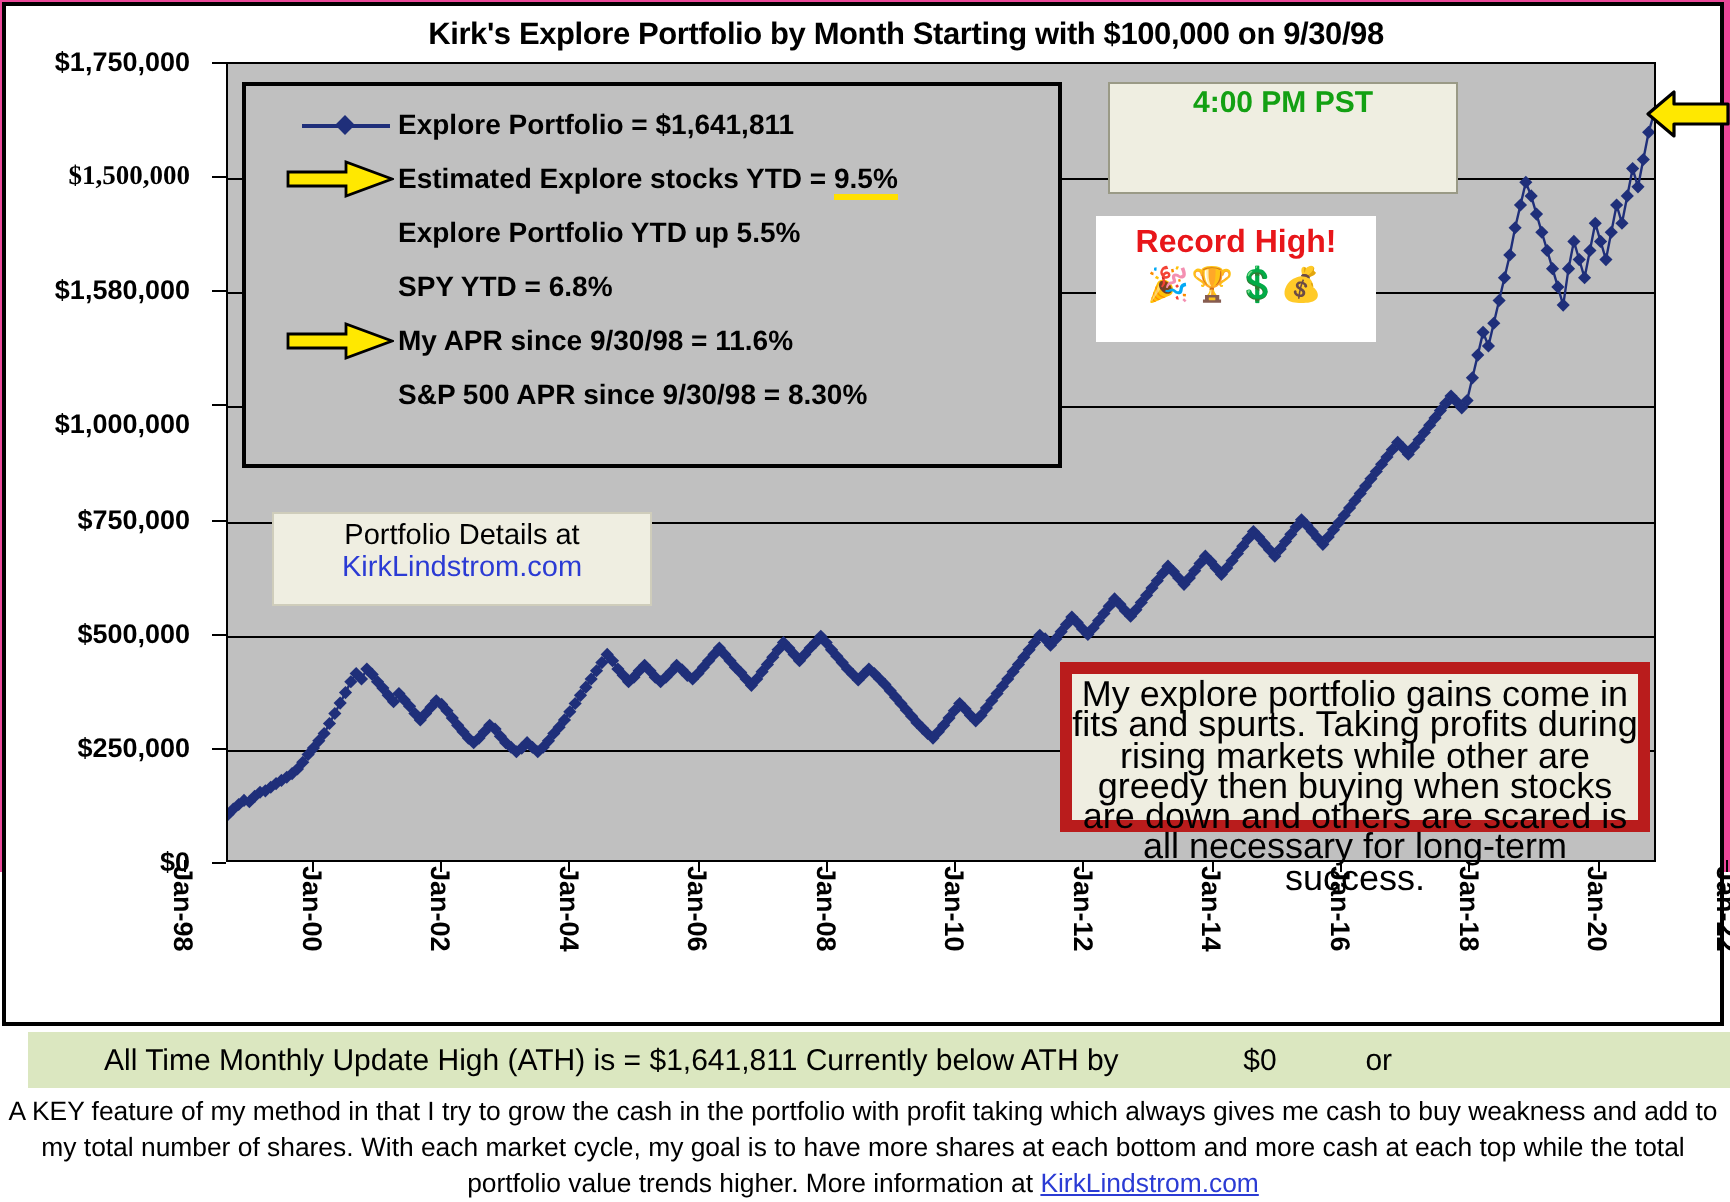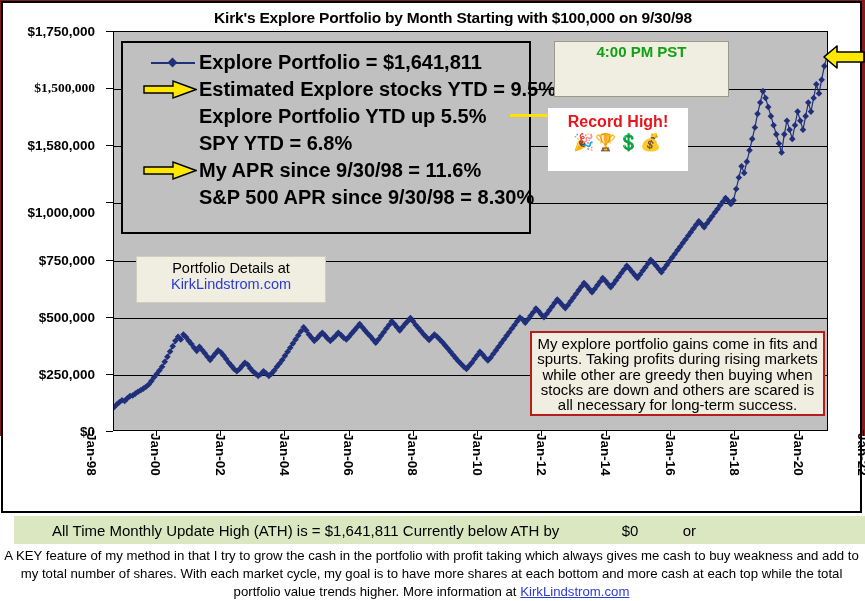--- a/index.html
+++ b/index.html
@@ -1,18 +1,18 @@
 <!DOCTYPE html>
 <html><head>
 <meta charset="utf-8">
 <style>
   html,body{margin:0;padding:0;background:#fff;}
   body{width:865px;height:601px;overflow:hidden;font-family:"Liberation Sans",sans-serif;}
 
-  #page{position:relative;width:865px;height:436px;background:#7f1d1d;}
+  #page{position:relative;width:865px;height:436px;background:#ec4899;}
 
   
   .chart-frame{position:absolute;left:1px;top:1px;width:861px;height:512px;border:2px solid #000;box-sizing:border-box;background:#fff;}
 
   .chart-title{position:absolute;left:110px;top:6px;width:680px;text-align:center;
     font-size:15.5px;font-weight:bold;color:#000;letter-spacing:-0.2px;}
 
   
   .plot{position:absolute;left:110px;top:28px;width:715px;height:400px;background:#c0c0c0;
     border:1px solid #000;box-sizing:border-box;overflow:hidden;}
@@ -28,28 +28,28 @@
   
   .xlabels{position:absolute;left:110px;top:430px;width:715px;height:78px;}
   .xlabel{position:absolute;top:0;writing-mode:vertical-rl;text-orientation:mixed;
     font-size:13.5px;font-weight:bold;color:#000;white-space:nowrap;transform:translateX(-50%);}
   .xtick{position:absolute;top:-3px;width:1px;height:6px;background:#000;}
 
   
   .legend-box{position:absolute;left:118px;top:38px;width:410px;height:193px;
     background:#c0c0c0;border:2px solid #000;box-sizing:border-box;}
   .legend-row{position:relative;height:27px;line-height:27px;margin-left:4px;
-    font-size:20px;font-weight:bold;color:#000;white-space:nowrap;}
+    font-size:14px;font-weight:bold;color:#000;white-space:nowrap;}
   .legend-row:first-child{margin-top:6px;}
   .lg-text{position:absolute;left:72px;top:0;}
   .lg-marker{position:absolute;left:24px;top:13px;width:44px;height:1.5px;background:#1f2f7a;}
   .lg-marker:after{content:"";position:absolute;left:18px;top:-3.5px;width:7px;height:7px;
     background:#1f2f7a;transform:rotate(45deg);}
   .arrow-sm{position:absolute;left:16px;top:4px;width:54px;height:19px;}
-  .underline-y{border-bottom:3px solid #ffe000;padding-bottom:14px;}
+  .underline-y{border-bottom:3px solid #ffe000;padding-bottom:0px;}
 
   
   .date-box{position:absolute;left:551px;top:38px;width:175px;height:56px;
     background:#efeee1;border:1px solid #9a9a86;box-sizing:border-box;text-align:center;}
   .date-l1{font-size:17px;font-weight:bold;color:#e8161a;margin-top:4px;letter-spacing:-0.3px;}
   .date-l2{font-size:15px;font-weight:bold;color:#13a013;margin-top:1px;}
 
   
   .record-box{position:absolute;left:545px;top:105px;width:140px;height:63px;
     background:#fff;border:1px solid #fff;box-sizing:border-box;text-align:center;}
@@ -57,22 +57,22 @@
   .rec-emoji{font-size:17px;line-height:20px;margin-top:2px;letter-spacing:1px;}
 
   
   .details-box{position:absolute;left:133px;top:253px;width:190px;height:47px;
     background:#efeee1;border:1px solid #cfcdbb;box-sizing:border-box;text-align:center;}
   .det-l1{font-size:14.5px;color:#000;margin-top:3px;}
   .det-l2{font-size:14.5px;color:#2b3bd4;}
 
   
   .note-box{position:absolute;left:527px;top:328px;width:295px;height:85px;
-    background:#efeee1;border:2px solid #b91c1c;box-sizing:border-box;text-align:center;
-    font-size:15px;line-height:15.3px;color:#000;padding-top:3px;}
+    background:#efeee1;border:6px solid #b91c1c;box-sizing:border-box;text-align:center;
+    font-size:18px;line-height:15.3px;color:#000;padding-top:3px;}
 
   
   .arrow-big{position:absolute;left:820px;top:41px;width:42px;height:26px;}
 
   
   .ath-bar{position:absolute;left:14px;top:516px;width:861px;height:28px;background:#dbe7c0;
     display:flex;align-items:center;}
   .ath-text{font-size:15px;color:#000;white-space:nowrap;padding-left:38px;}
   .ath-gap1{display:inline-block;width:54px;}
   .ath-gap2{display:inline-block;width:36px;}

